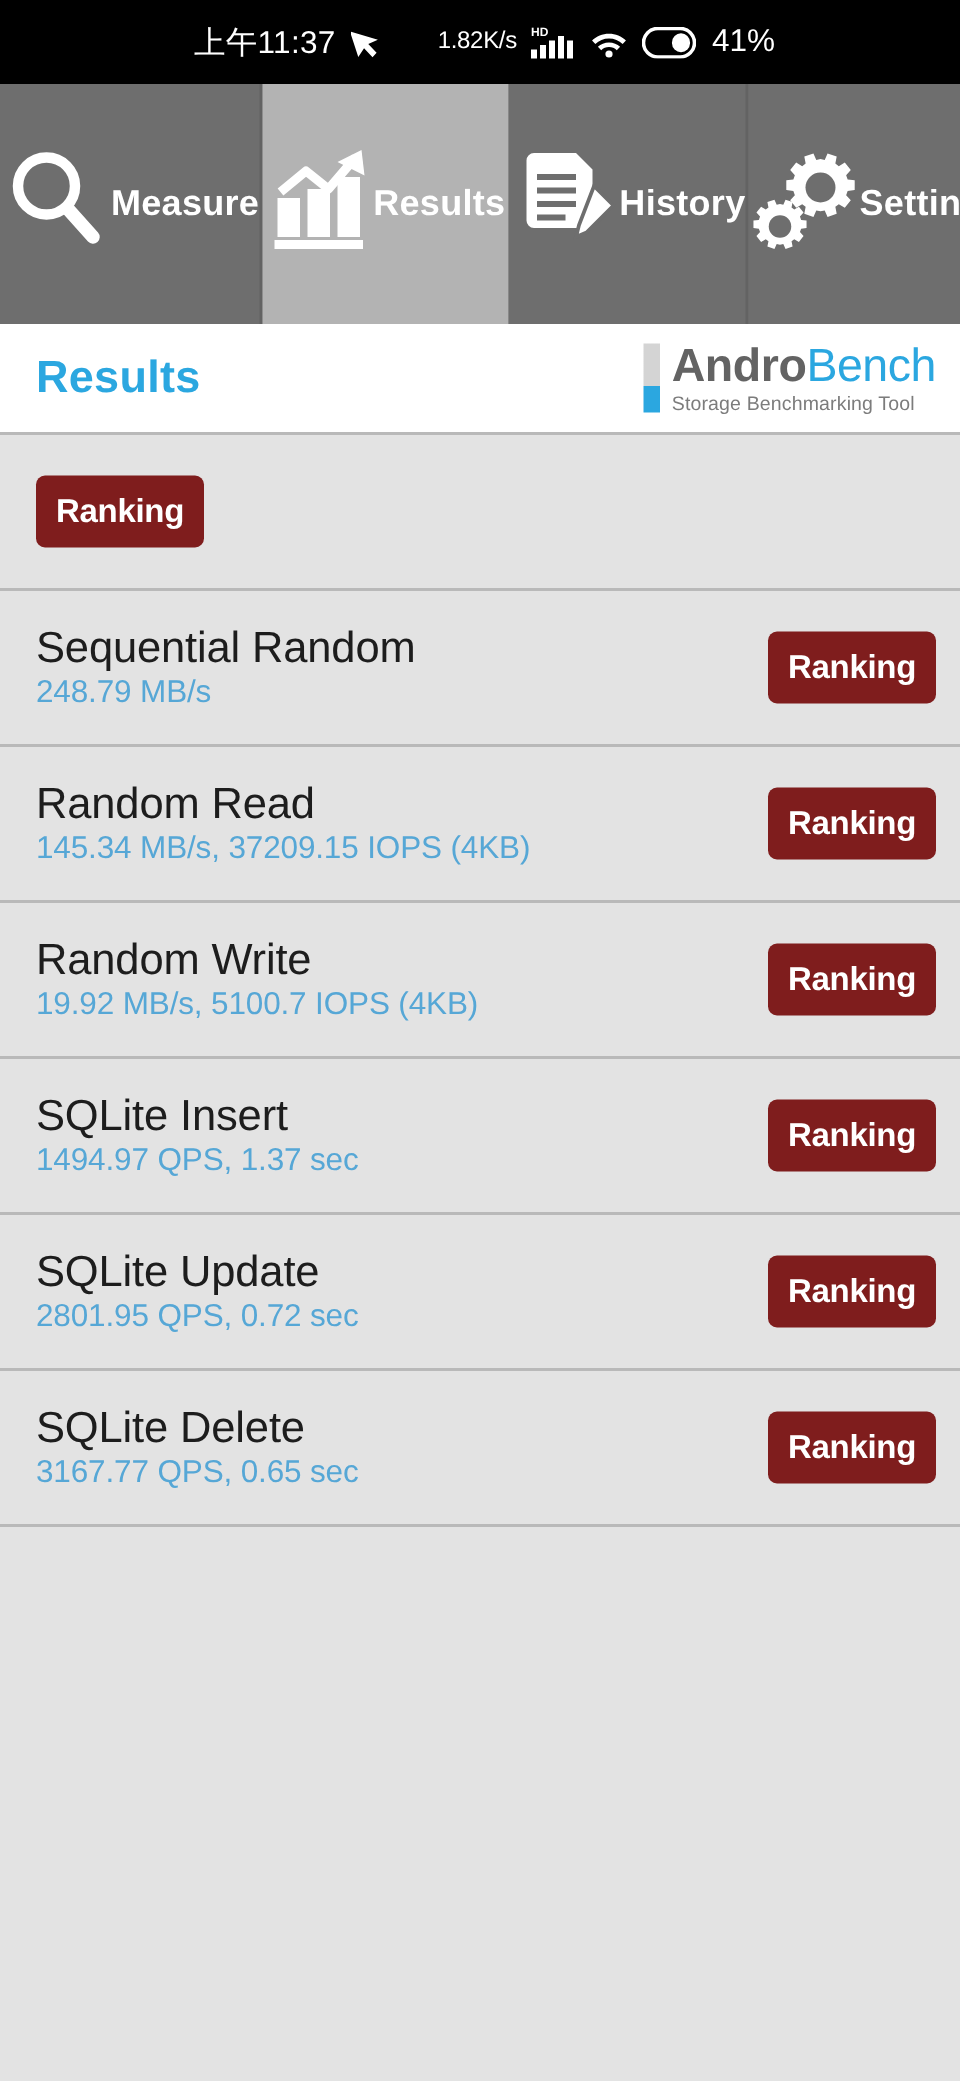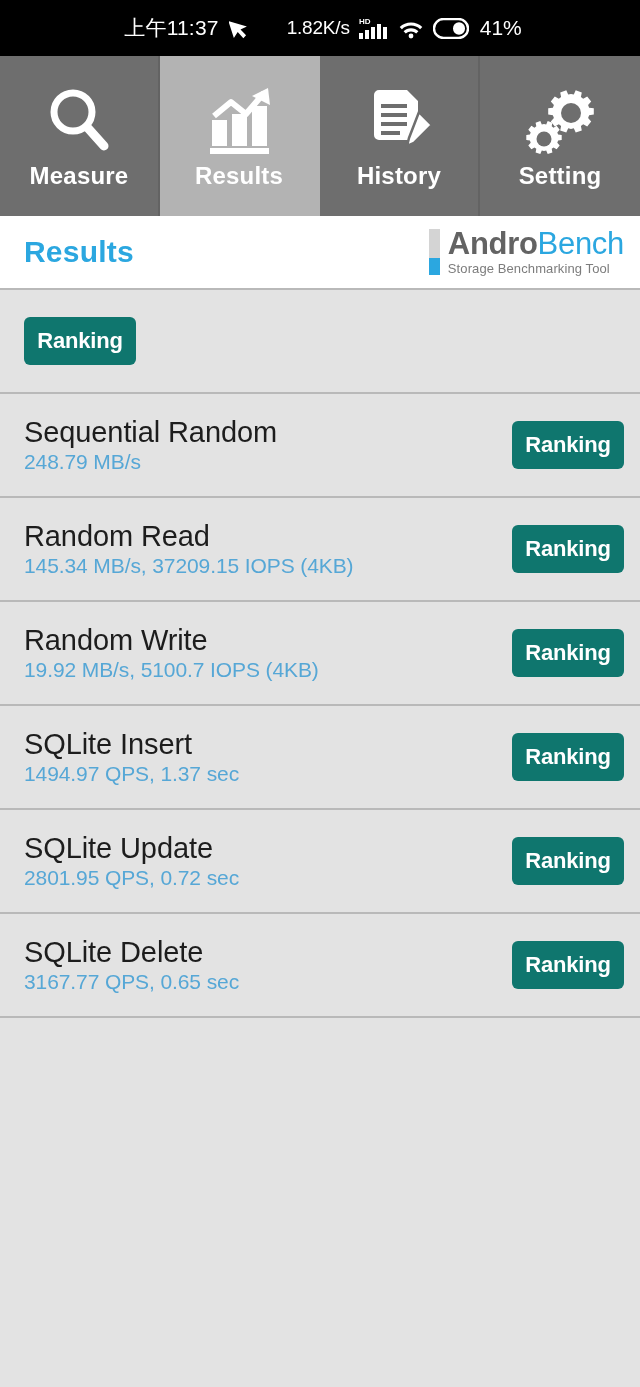--- a/index.html
+++ b/index.html
@@ -19,37 +19,37 @@
     display: flex;
     align-items: center;
     justify-content: center;
     padding: 0 16px 0 22px;
     font-size: 21px;
   }
   .sb-left { display: flex; align-items: center; gap: 10px; }
   .sb-right { display: flex; align-items: center; gap: 9px; }
   .sb-time { font-size: 21px; letter-spacing: .2px; }
   .cursor-arrow { width: 22px; height: 26px; display: block; }
-  .net-speed { font-size: 19px; letter-spacing: -.2px; margin-left: 36px; }
+  .net-speed { font-size: 16px; letter-spacing: -.2px; margin-left: 36px; }
   .icon-sig { position: relative; width: 30px; height: 24px; display: block; }
   .icon-wifi { width: 26px; height: 22px; display: block; }
   .icon-batt { width: 36px; height: 21px; display: block; }
   .batt-pct { font-size: 21px; margin-left: 2px; }
 
   
   .tabbar {
     display: flex;
     height: 160px;
     background: #6e6e6e;
   }
   .tab {
     flex: 1 1 160px;
     position: relative;
     display: flex;
-    flex-direction: column;
+    flex-direction: row;
     align-items: center;
     justify-content: center;
     color: #ffffff;
     background: #6e6e6e;
     border-right: 2px solid #636363;
   }
   .tab:last-child { border-right: none; }
   .tab.active { background: #b3b3b3; border-right-color: #b3b3b3; }
   .tab .tab-icon {
     height: 74px;
@@ -119,21 +119,21 @@
   .row-sub {
     font-size: 21px;
     color: #56a7d6;
     line-height: 1.1;
     letter-spacing: -.1px;
   }
   .ranking-btn {
     flex: 0 0 auto;
     width: 112px;
     height: 48px;
-    background: #0f766e;
+    background: #7f1d1d;
     border: none;
     border-radius: 6px;
     color: #ffffff;
     font-family: "Liberation Sans", sans-serif;
     font-size: 22px;
     font-weight: bold;
     letter-spacing: -.2px;
     cursor: pointer;
   }
   .filler { background: #e3e3e3; flex: 1 1 auto; }

